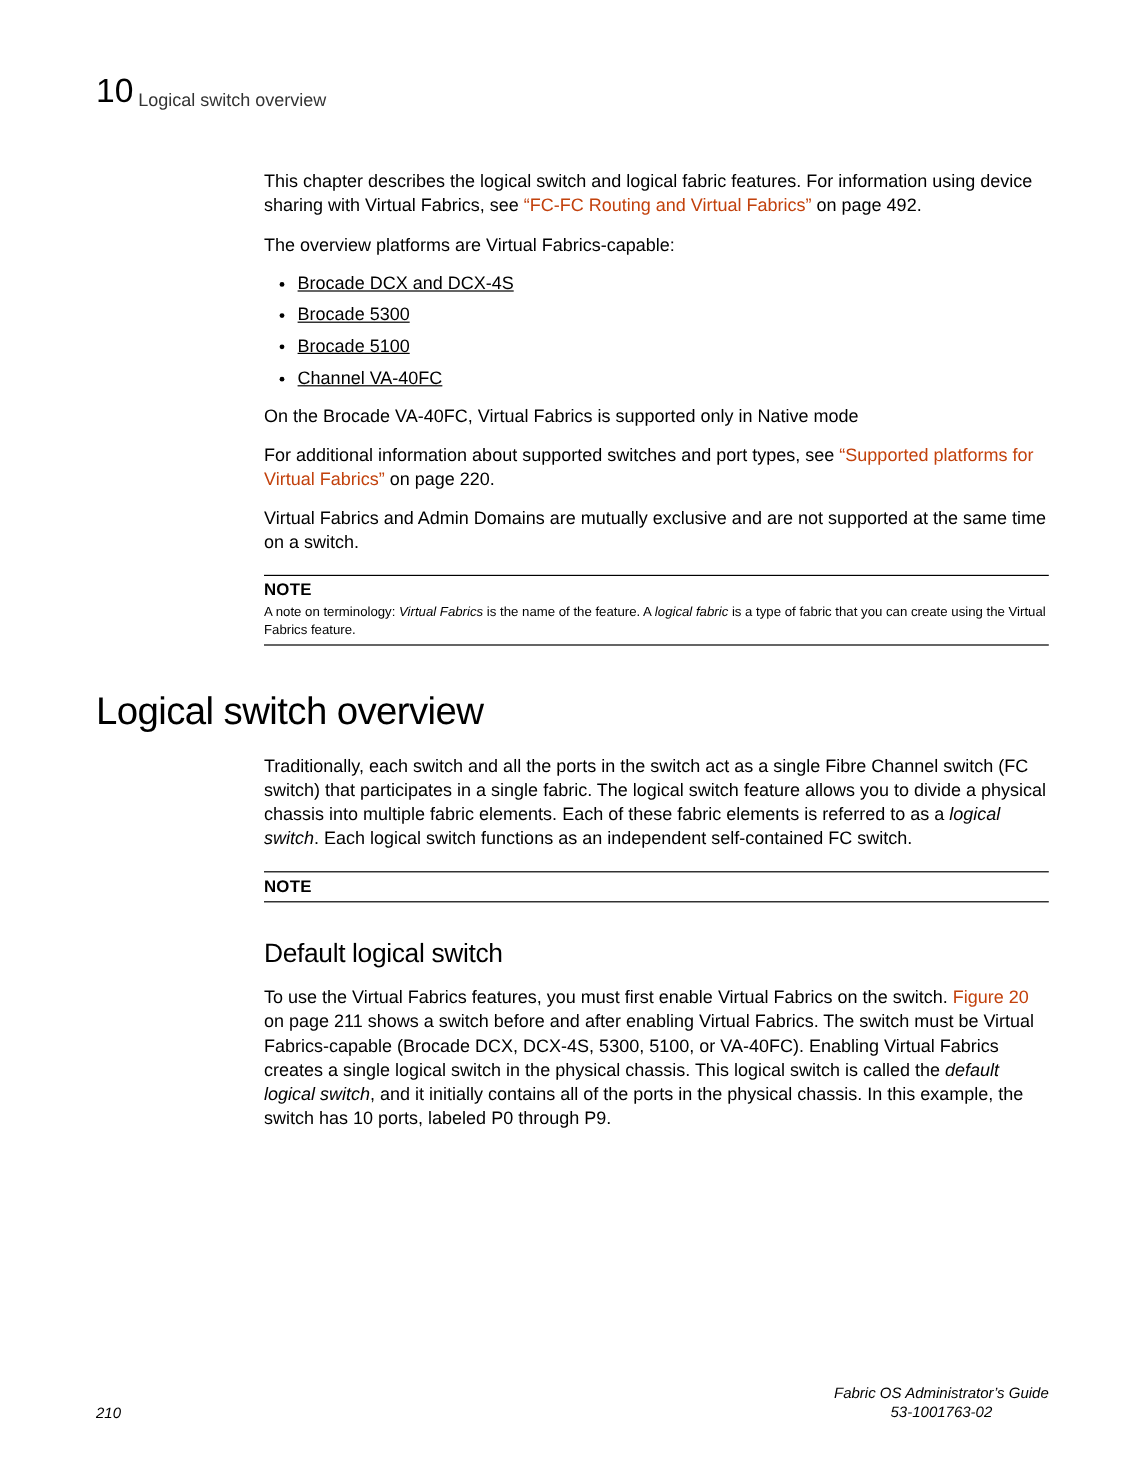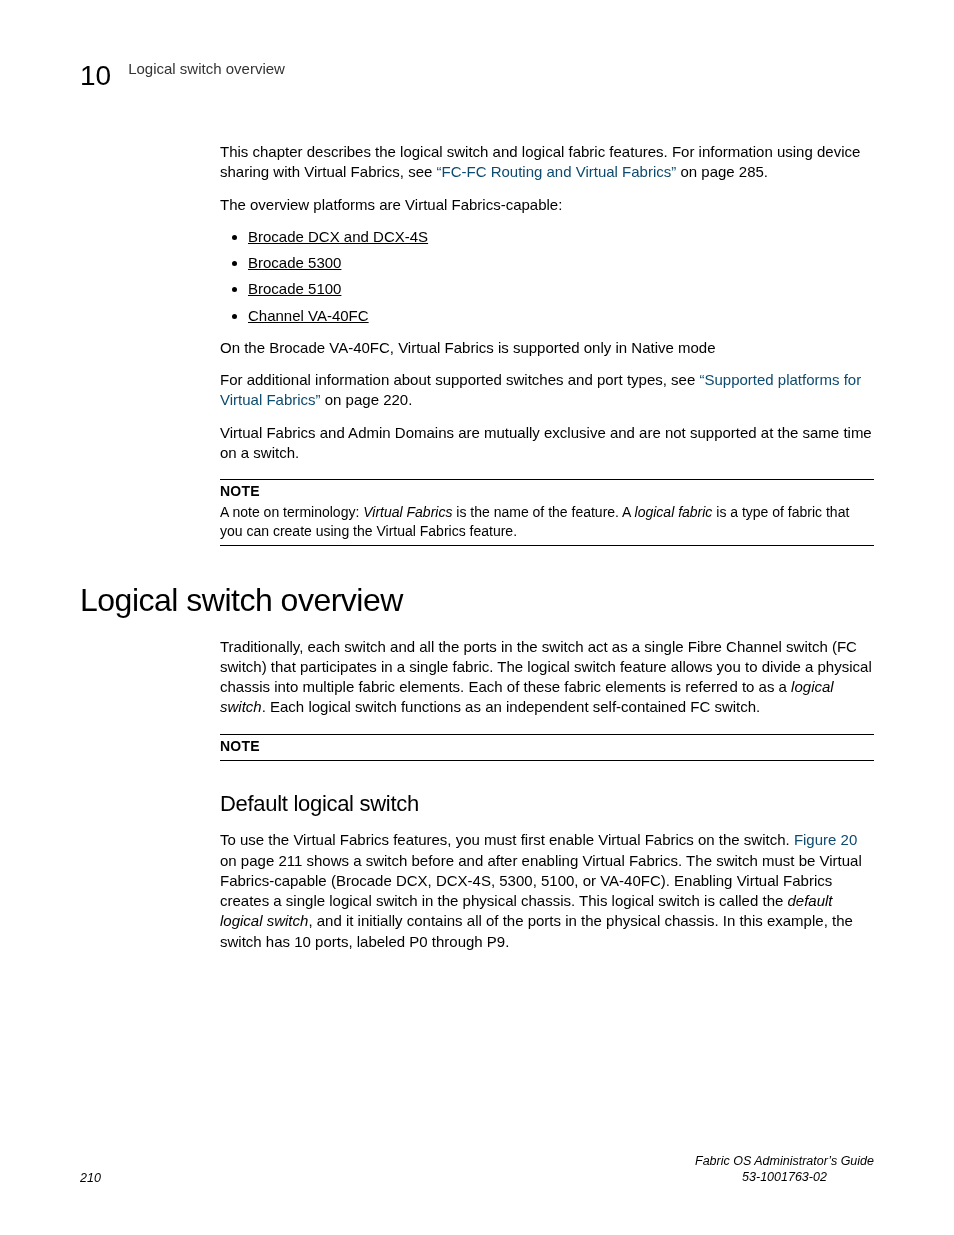--- a/index.html
+++ b/index.html
@@ -15,22 +15,22 @@
   }
   .page {
     padding: 60px 80px 60px 80px;
     box-sizing: border-box;
     width: 100%;
     height: 100%;
     position: relative;
   }
   .header-row {
     display: flex;
-    align-items: flex-start;
-    gap: 17px;
+    align-items: flex-end;
+    gap: 4px;
     margin-bottom: 50px;
   }
   .chapter-num {
     font-size: 28px;
     font-weight: 400;
     font-family: Arial, Helvetica, sans-serif;
   }
   .header-title {
     font-size: 15px;
     color: #333;
@@ -45,40 +45,40 @@
   }
   .content ul {
     margin: 6px 0 12px 0;
     padding-left: 28px;
   }
   .content ul li {
     margin-bottom: 6px;
     text-decoration: underline;
   }
   .link {
-    color: #0c4a6e;
+    color: #c2410c;
   }
   .note-block {
     margin-top: 16px;
     margin-bottom: 12px;
   }
   .note-rule {
     border: none;
     border-top: 1.5px solid #000;
     margin: 0 0 2px 0;
   }
   .note-label {
     font-weight: bold;
     font-size: 14px;
     font-family: Arial, Helvetica, sans-serif;
     letter-spacing: 0.2px;
     margin-bottom: 2px;
   }
   .note-text {
-    font-size: 14px;
+    font-size: 11px;
     line-height: 1.35;
   }
   .italic { font-style: italic; }
   h1.section {
     margin: 36px 0 18px 0;
     font-family: Arial, Helvetica, sans-serif;
     font-weight: 400;
     font-size: 32px;
     font-stretch: condensed;
     letter-spacing: -0.5px;
@@ -116,21 +116,21 @@
 <div class="page">
 
   <div class="header-row">
     <span class="chapter-num">10</span>
     <span class="header-title">Logical switch overview</span>
   </div>
 
   <div class="content">
 
     <p>
-      <span>This chapter describes the logical switch and logical fabric features. For information using device sharing with Virtual Fabrics, see </span><span class="link">“FC-FC Routing and Virtual Fabrics”</span><span> on page 285.</span>
+      <span>This chapter describes the logical switch and logical fabric features. For information using device sharing with Virtual Fabrics, see </span><span class="link">“FC-FC Routing and Virtual Fabrics”</span><span> on page 492.</span>
     </p>
 
     <p>The overview platforms are Virtual Fabrics-capable:</p>
 
     <ul>
       <li>Brocade DCX and DCX-4S</li>
       <li>Brocade 5300</li>
       <li>Brocade 5100</li>
       <li>Channel VA-40FC</li>
     </ul>

